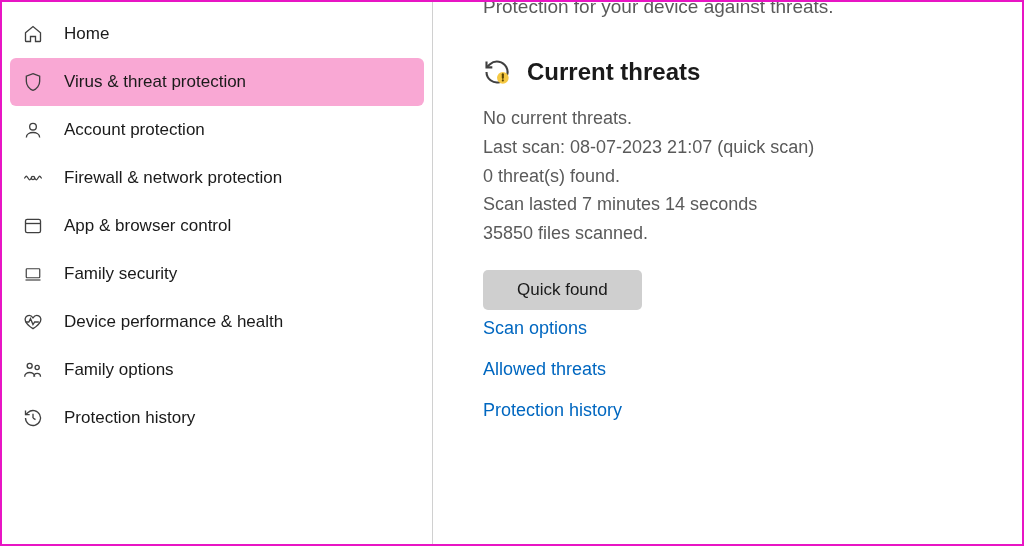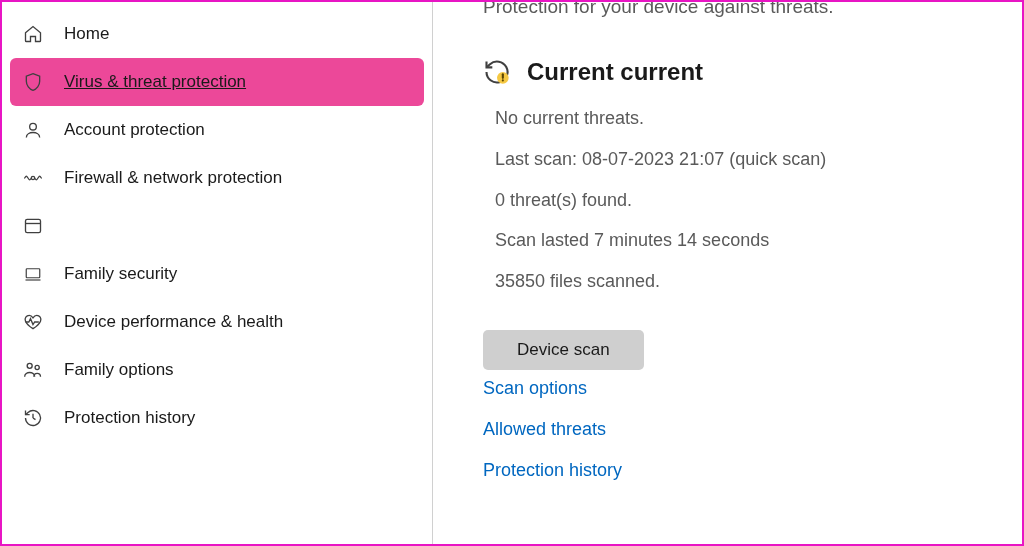--- a/index.html
+++ b/index.html
@@ -24,22 +24,21 @@
   .sidebar-item {
     display: flex;
     align-items: center;
     padding: 13px 12px;
     border-radius: 6px;
     cursor: pointer;
     color: #1a1a1a;
     font-size: 17px;
   }
   .sidebar-item.selected {
-    background: #ec4899;
-    text-decoration: underline;
+    background: #f9a8d4;
   }
   .sidebar-item .icon {
     width: 22px;
     height: 22px;
     margin-right: 20px;
     display: flex;
     align-items: center;
     justify-content: center;
     color: #404040;
   }
@@ -75,21 +74,21 @@
     height: 28px;
     display: flex;
     align-items: center;
     justify-content: center;
   }
   .status-text {
     color: #5a5a5a;
     font-size: 18px;
     line-height: 1.6;
   }
-  .status-text p { margin: 12px; }
+  .status-text p { margin: 0; }
   .quick-scan-btn {
     margin-top: 22px;
     padding: 10px 34px;
     background: #cfcfcf;
     border: none;
     border-radius: 5px;
     font-size: 17px;
     color: #1a1a1a;
     cursor: pointer;
     font-family: inherit;
@@ -151,20 +150,21 @@
       <span>Firewall &amp; network protection</span>
     </div>
 
     <div class="sidebar-item">
       <span class="icon">
         <svg width="20" height="20" viewBox="0 0 24 24" fill="none" stroke="currentColor" stroke-width="1.6">
             <rect x="3" y="4" width="18" height="16" rx="2"></rect>
             <line x1="3" y1="9" x2="21" y2="9"></line>
           </svg>
       </span>
+      <span>App &amp; browser control</span>
     </div>
 
     <div class="sidebar-item">
       <span class="icon">
         <svg width="22" height="18" viewBox="0 0 24 24" fill="none" stroke="currentColor" stroke-width="1.6">
             <rect x="3" y="5" width="18" height="12" rx="1"></rect>
             <line x1="2" y1="20" x2="22" y2="20"></line>
           </svg>
       </span>
       <span>Family security</span>
@@ -213,32 +213,32 @@
     <div class="section-header">
       <span class="icon">
         <svg width="28" height="28" viewBox="0 0 24 24" fill="none">
             <path d="M3 12a9 9 0 1 0 3-6.7L3 8" stroke="#404040" stroke-width="1.8"></path>
             <polyline points="3 3 3 8 8 8" stroke="#404040" stroke-width="1.8" fill="none"></polyline>
             <circle cx="17" cy="17" r="5" fill="#f5c842"></circle>
             <path d="M17 14v3" stroke="#5a4500" stroke-width="1.8" stroke-linecap="round"></path>
             <circle cx="17" cy="19.2" r="0.9" fill="#5a4500"></circle>
           </svg>
       </span>
-      <h2 class="section-title">Current current</h2>
+      <h2 class="section-title">Current threats</h2>
     </div>
 
     <div class="status-text">
       <p>No current threats.</p>
       <p>Last scan: 08-07-2023 21:07 (quick scan)</p>
       <p>0 threat(s) found.</p>
       <p>Scan lasted 7 minutes 14 seconds</p>
       <p>35850 files scanned.</p>
     </div>
 
-    <button class="quick-scan-btn">Device scan</button>
+    <button class="quick-scan-btn">Quick found</button>
 
     <div class="links">
       <a class="link">Scan options</a>
       <a class="link">Allowed threats</a>
       <a class="link">Protection history</a>
     </div>
 
     
 
   </main>

